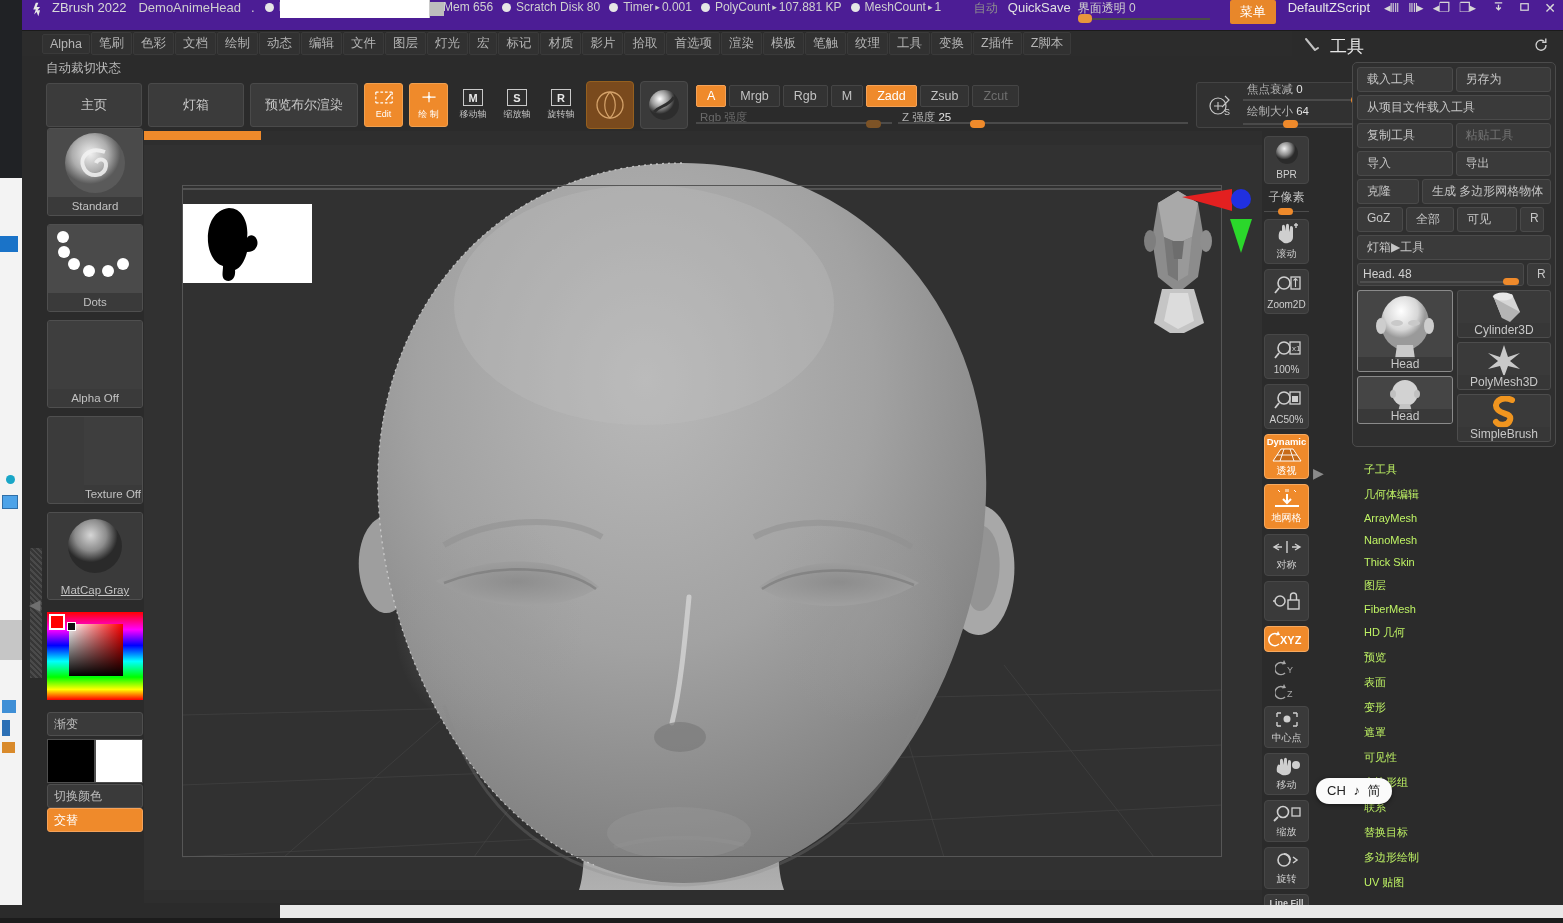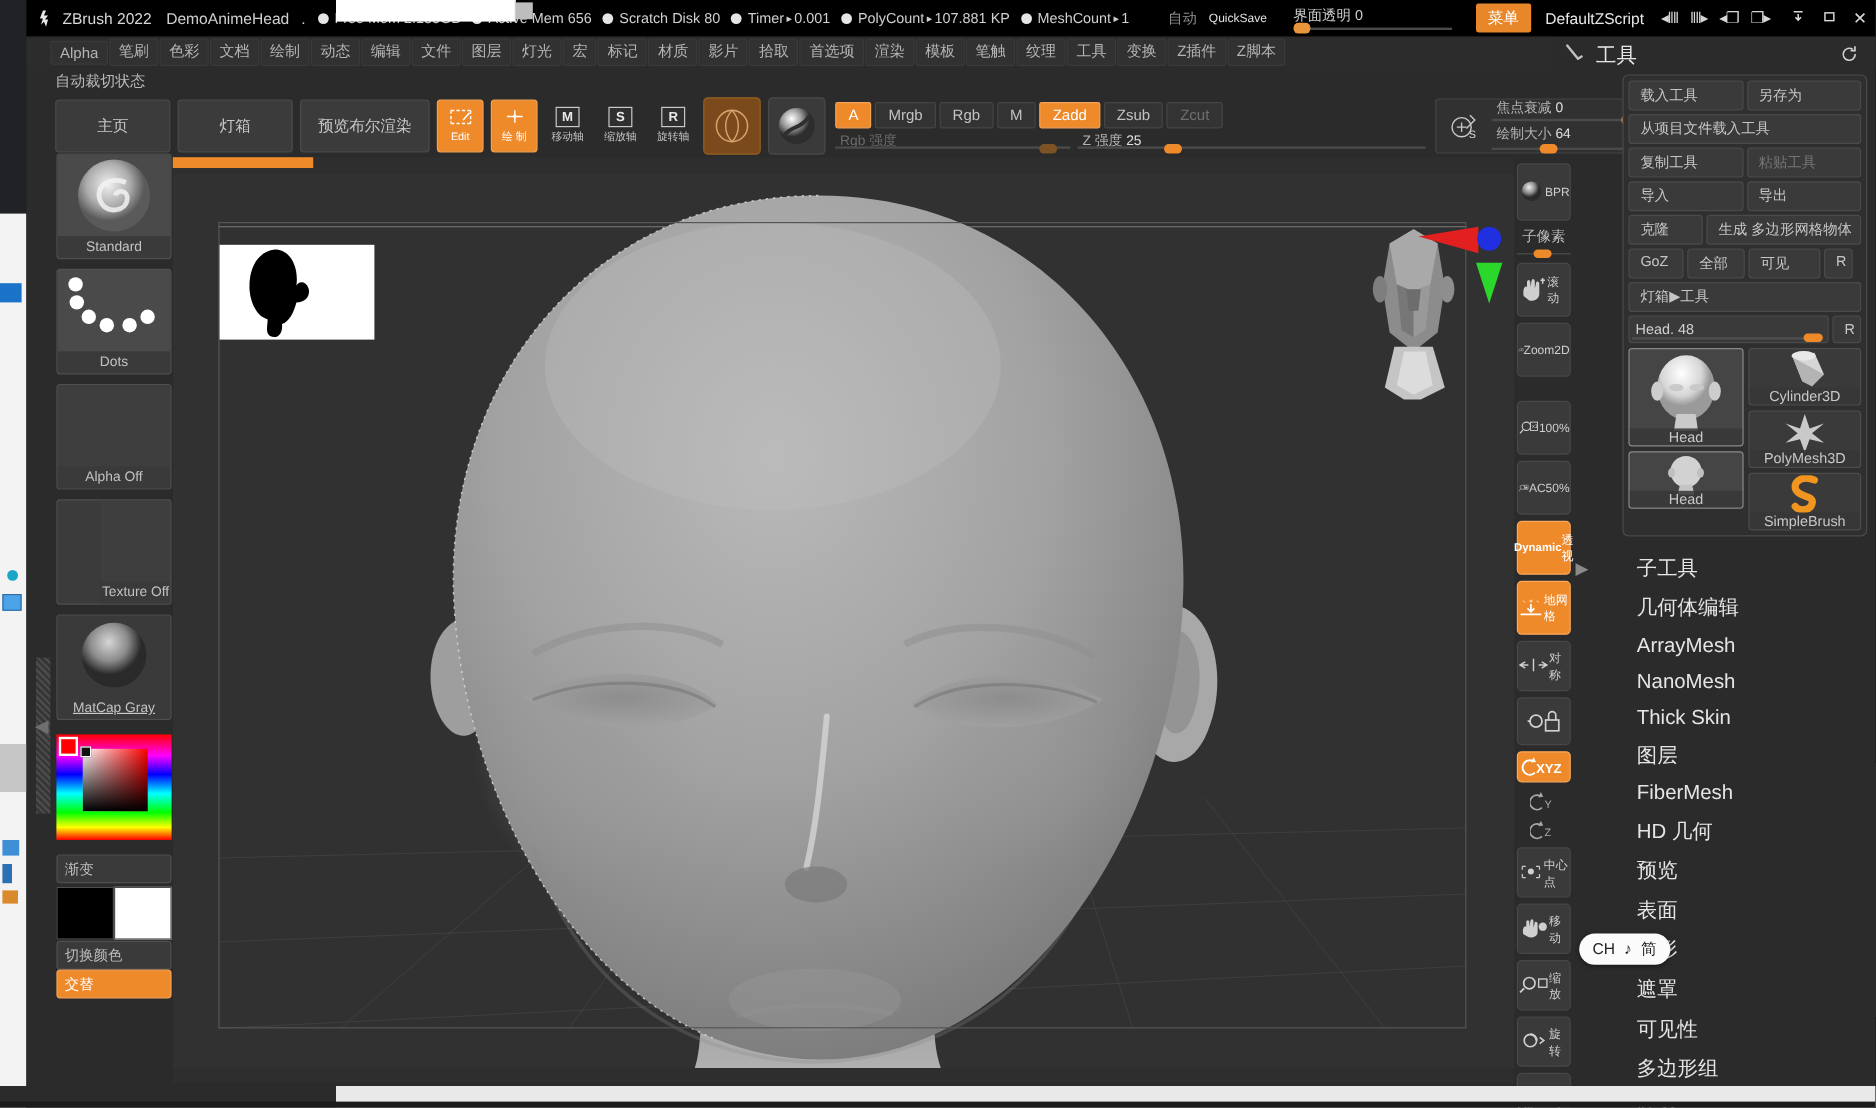--- a/index.html
+++ b/index.html
@@ -21,32 +21,32 @@
   .bg-blue3{ position:absolute; left:2px; top:700px; width:14px; height:13px; background:#3f8fd6;}
   .bg-or{ position:absolute; left:2px; top:742px; width:13px; height:11px; background:#d98a2b;}
   .bg-blue4{ position:absolute; left:2px; top:720px; width:8px; height:16px; background:#2b6fb5;}
 
   
   .zshell{ position:absolute; left:22px; top:0; width:1541px; height:923px; background:#2b2b2b; }
 
   
   .titlebar{
     position:absolute; left:0; top:0; width:1541px; height:31px;
-    background:#000000; display:flex; align-items:center; padding-left:6px;
+    background:#4c1d95; display:flex; align-items:flex-start; padding-left:6px;
     border-bottom:1px solid #1b1b1b;
   }
   .zlogo{ width:18px;height:18px; margin-right:6px; display:flex;align-items:center;justify-content:center; }
   .title-txt{ color:#d8d8d8; font-size:13px; margin-right:12px; white-space:nowrap; }
   .subtitle-txt{ color:#cfcfcf; font-size:13px; margin-right:10px; }
   .stat{ display:flex; align-items:center; font-size:12px; color:#d0d0d0; margin-right:9px; white-space:nowrap;}
   .dot{ width:9px;height:9px;border-radius:50%;background:#e6e6e6; margin-right:5px; flex:0 0 auto;}
   .stat .arr{ color:#cfcfcf; margin:0 2px; font-size:9px;}
   .tb-spacer{ flex:1 1 auto; }
   .auto-lbl{ color:#8e8e8e; font-size:12px; margin-right:10px;}
-  .qs{ color:#e2e2e2; font-size:10px; margin-right:22px;}
+  .qs{ color:#e2e2e2; font-size:13px; margin-right:7px;}
   .trans-wrap{ position:relative; width:132px; margin-right:20px; }
   .trans-lbl{ color:#cfcfcf; font-size:12px; margin-bottom:1px;}
   .trans-track{ height:2px; background:#4a4a4a; position:relative; }
   .trans-knob{ position:absolute; left:0; top:-4px; width:14px; height:9px; border-radius:4px; background:#e8963c;}
   .menu-btn{ background:#e8872a; color:#fff; font-size:13px; padding:3px 10px; border-radius:2px; margin-right:12px;}
   .zscript{ color:#e8e8e8; font-size:13px; margin-right:14px;}
   .navico{ color:#d6d6d6; font-size:13px; margin-right:10px; letter-spacing:-1px;}
   .winbtn{ color:#d9d9d9; font-size:14px; width:26px; text-align:center; }
 
   
@@ -121,21 +121,21 @@
   .canvaswrap{ position:absolute; left:122px; top:131px; width:1118px; height:772px; background:#2e2e2e; }
   .orangebar{ position:absolute; left:0; top:0; width:117px; height:9px; background:#ef8a2b;}
   .doccanvas{ position:absolute; left:0px; top:14px; width:1118px; height:745px; background:#313131; overflow:hidden;}
   .docframe{ position:absolute; left:38px; top:40px; width:1040px; height:672px; border:1px solid #565656; }
   .alphathumb{ position:absolute; left:39px; top:59px; width:129px; height:79px; background:#fff; }
   .grid{ position:absolute; inset:0; }
 
   
   .rail{ position:absolute; left:1242px; top:136px; width:46px; }
   .rbtn{ width:45px; border:1px solid #474747; border-radius:4px; background:#3a3a3a; margin-bottom:5px;
-         display:flex; flex-direction:row; align-items:center; justify-content:center; color:#d5d5d5;}
+         display:flex; flex-direction:column; align-items:center; justify-content:center; color:#d5d5d5;}
   .rbtn .cap{ font-size:10px; margin-top:1px; color:#cfcfcf;}
   .rbtn.or{ background:#ef8a2b; border-color:#f6a95f; color:#fff;}
   .rbtn.or .cap{ color:#fff;}
   .railslider{ width:45px; margin-bottom:4px; text-align:center;}
   .railslider .lab{ font-size:12px;color:#bdbdbd;}
   .railslider .tr{ position:relative; height:7px; margin-top:2px;}
   .railslider .tr i{ position:absolute; left:0; top:3px; width:100%; height:1px; background:#4d4d4d;}
   .railslider .tr b{ position:absolute; left:14px; top:0; width:15px; height:7px; border-radius:4px; background:#ef8a2b;}
   .plainico{ width:45px; height:22px; display:flex; align-items:center; justify-content:center; color:#a8a8a8; font-size:11px; margin-bottom:2px;}
   .railarrow{ position:absolute; left:1291px; top:465px; color:#8a8a8a; font-size:14px;}
@@ -151,21 +151,21 @@
   .tslider{ position:relative; border:1px solid #4a4a4a;border-radius:3px;background:#3a3a3a; height:23px; flex:1;}
   .tslider .nm{ position:absolute; left:5px; top:3px; font-size:12px; color:#d0d0d0;}
   .tslider .fill{ position:absolute; left:2px; bottom:2px; height:2px; width:94%; background:#4f4f4f;}
   .tslider .kn{ position:absolute; right:4px; bottom:0px; width:16px;height:7px;border-radius:4px;background:#ef8a2b;}
   .tgrid{ display:flex; gap:4px; margin-top:4px;}
   .tcol{ display:flex; flex-direction:column; gap:4px;}
   .tthumb{ border:1px solid #4d4d4d; border-radius:3px; background:#3a3a3a; position:relative; overflow:hidden;}
   .tthumb .cap{ position:absolute; left:0; bottom:0; width:100%; text-align:center; font-size:12px; color:#c8c8c8; background:rgba(55,55,55,.85);}
   .tthumb.sel{ border-color:#8a8a8a; background:#454545;}
   .tlist{ margin-top:10px; }
-  .tlist .li{ color:#e5e5e5; font-size:17px; padding:5px 0 5px 12px; }
+  .tlist .li{ color:#bef264; font-size:11px; padding:5px 0 5px 12px; }
 
   
   .ime{ position:absolute; left:1294px; top:778px; background:#fbfbfb; color:#222; font-size:13px;
         border-radius:13px; padding:4px 11px; box-shadow:0 1px 4px rgba(0,0,0,.5);}
 
   
   .botstrip{ position:absolute; left:122px; top:903px; width:1118px; height:20px; background:#2b2b2b; }
   .botpager{ position:absolute; left:480px; top:3px; display:flex; align-items:center; gap:5px;}
   .hatch{ width:90px;height:9px;background:repeating-linear-gradient(45deg,#555 0 2px,#333 2px 4px);}
   .taskbar{ position:absolute; left:0; top:905px; width:1563px; height:18px; background:#e9e9e9; }

